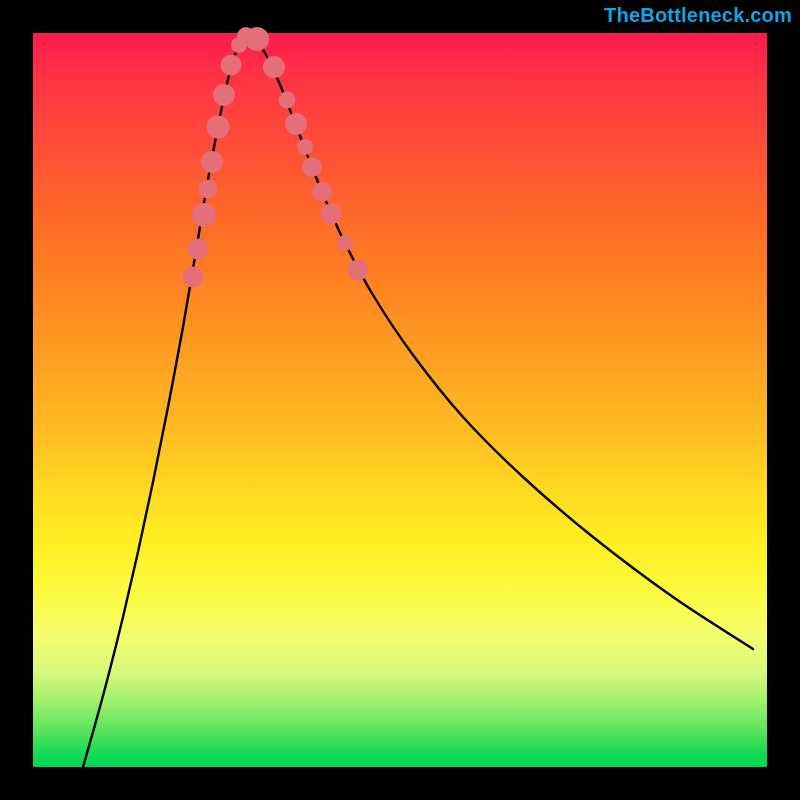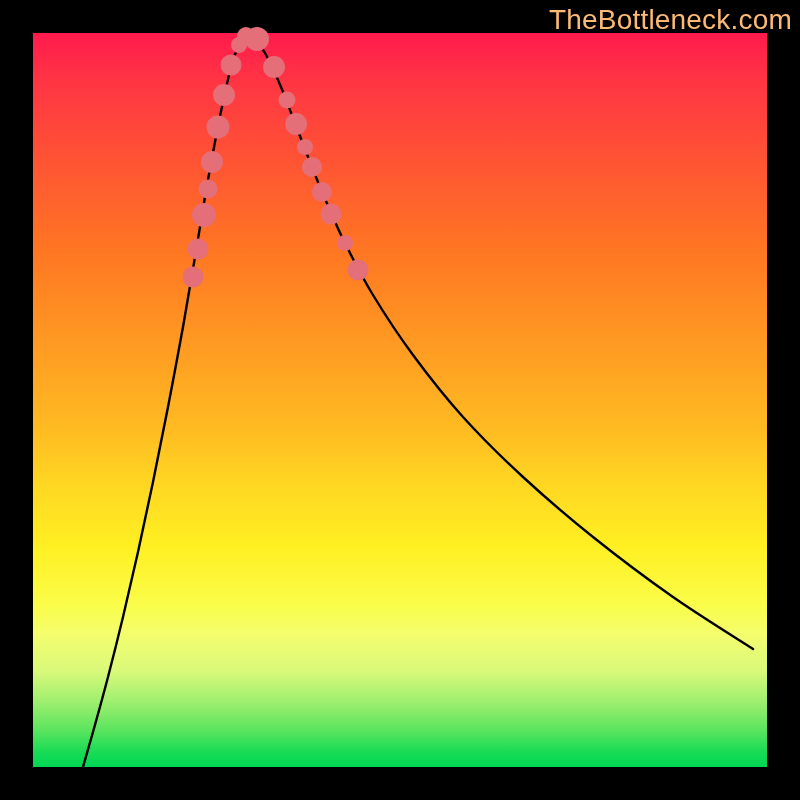--- a/index.html
+++ b/index.html
@@ -32,23 +32,23 @@
       #a0ef6e 91%,
       #5be45e 95%,
       #18db55 98%,
       #00d755 100%
     );
   }
   .watermark {
     position: absolute;
     top: 4px;
     right: 8px;
-    color: #fdba74;
-    font-size: 28px;
-    font-weight: 400;
+    color: #0ea5e9;
+    font-size: 20px;
+    font-weight: 700;
     letter-spacing: 0.2px;
     z-index: 10;
   }
   svg.curve {
     position: absolute;
     left: 0;
     top: 0;
     width: 734px;
     height: 734px;
     overflow: visible;

